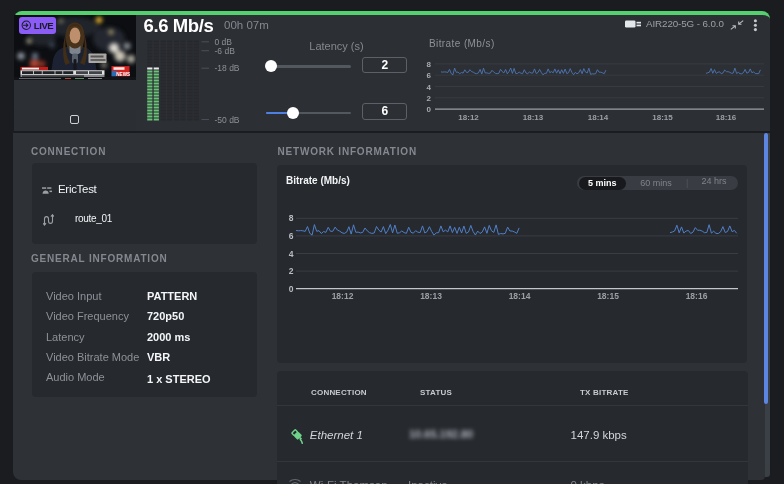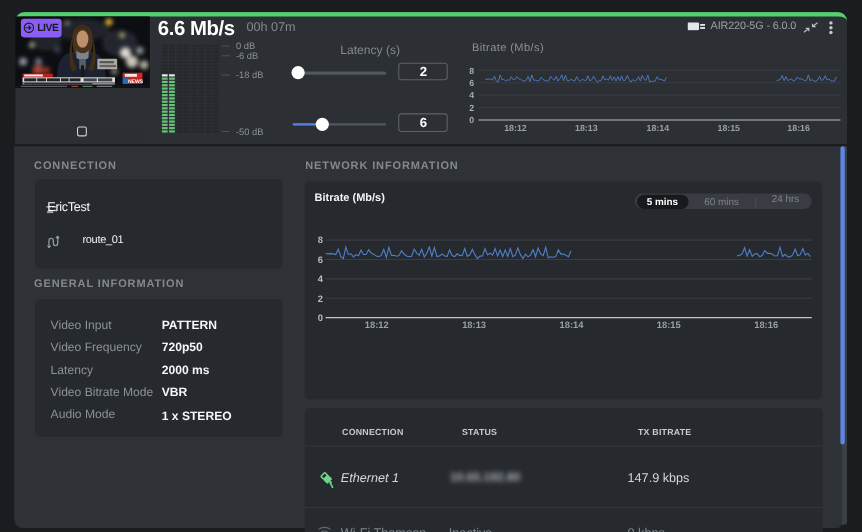--- a/index.html
+++ b/index.html
@@ -403,21 +403,21 @@
 </svg>
 
 <div class="hdr" style="left:31px;top:146.2px;">CONNECTION</div>
 <div class="abs" style="left:31.5px;top:162.5px;width:225px;height:81px;background:#26292e;border-radius:4px;"></div>
 <svg class="abs" style="left:42.3px;top:187px;" width="10" height="7" viewBox="0 0 10 7">
   <rect x="0" y="0.3" width="4.2" height="1.5" fill="#9aa0a6"></rect>
   <rect x="5.2" y="0.3" width="4.2" height="1.5" fill="#9aa0a6"></rect>
   <path d="M0.5 6.8 C0.5 4.6 2 3.4 3.6 3.4 C5.2 3.4 6.7 4.6 6.7 6.8 Z" fill="#9aa0a6"></path>
   <rect x="7.5" y="3.6" width="2.5" height="1.5" fill="#9aa0a6"></rect>
 </svg>
-<div class="abs" style="left:43px;top:182.6px;color:#f2f4f6;font-size:11.5px;letter-spacing:-0.3px;">EricTest</div>
+<div class="abs" style="left:58px;top:182.6px;color:#f2f4f6;font-size:11.5px;letter-spacing:-0.3px;">EricTest</div>
 <svg class="abs" style="left:42.5px;top:213.5px;" width="11" height="12" viewBox="0 0 11 12">
   <path d="M1.5 11 L1.5 5 C1.5 1.8 5.5 1.8 5.5 5 L5.5 7 C5.5 10.2 9.5 10.2 9.5 7 L9.5 1" fill="none" stroke="#9aa0a6" stroke-width="1.1"></path>
   <path d="M7.9 2.6 L9.5 0.7 L11 2.6" fill="none" stroke="#9aa0a6" stroke-width="1.1"></path>
   <path d="M0 9.2 L1.5 11.1 L3 9.2" fill="none" stroke="#9aa0a6" stroke-width="1.1"></path>
 </svg>
 <div class="abs" style="left:75px;top:212.6px;color:#f2f4f6;font-size:10px;letter-spacing:-0.3px;">route_01</div>
 
 <div class="hdr" style="left:31px;top:253.4px;">GENERAL INFORMATION</div>
 <div class="abs" style="left:31.5px;top:271.5px;width:225px;height:125.5px;background:#26292e;border-radius:4px;"></div>
 <div class="lbl" style="left:46px;top:289.7px;">Video Input</div>

